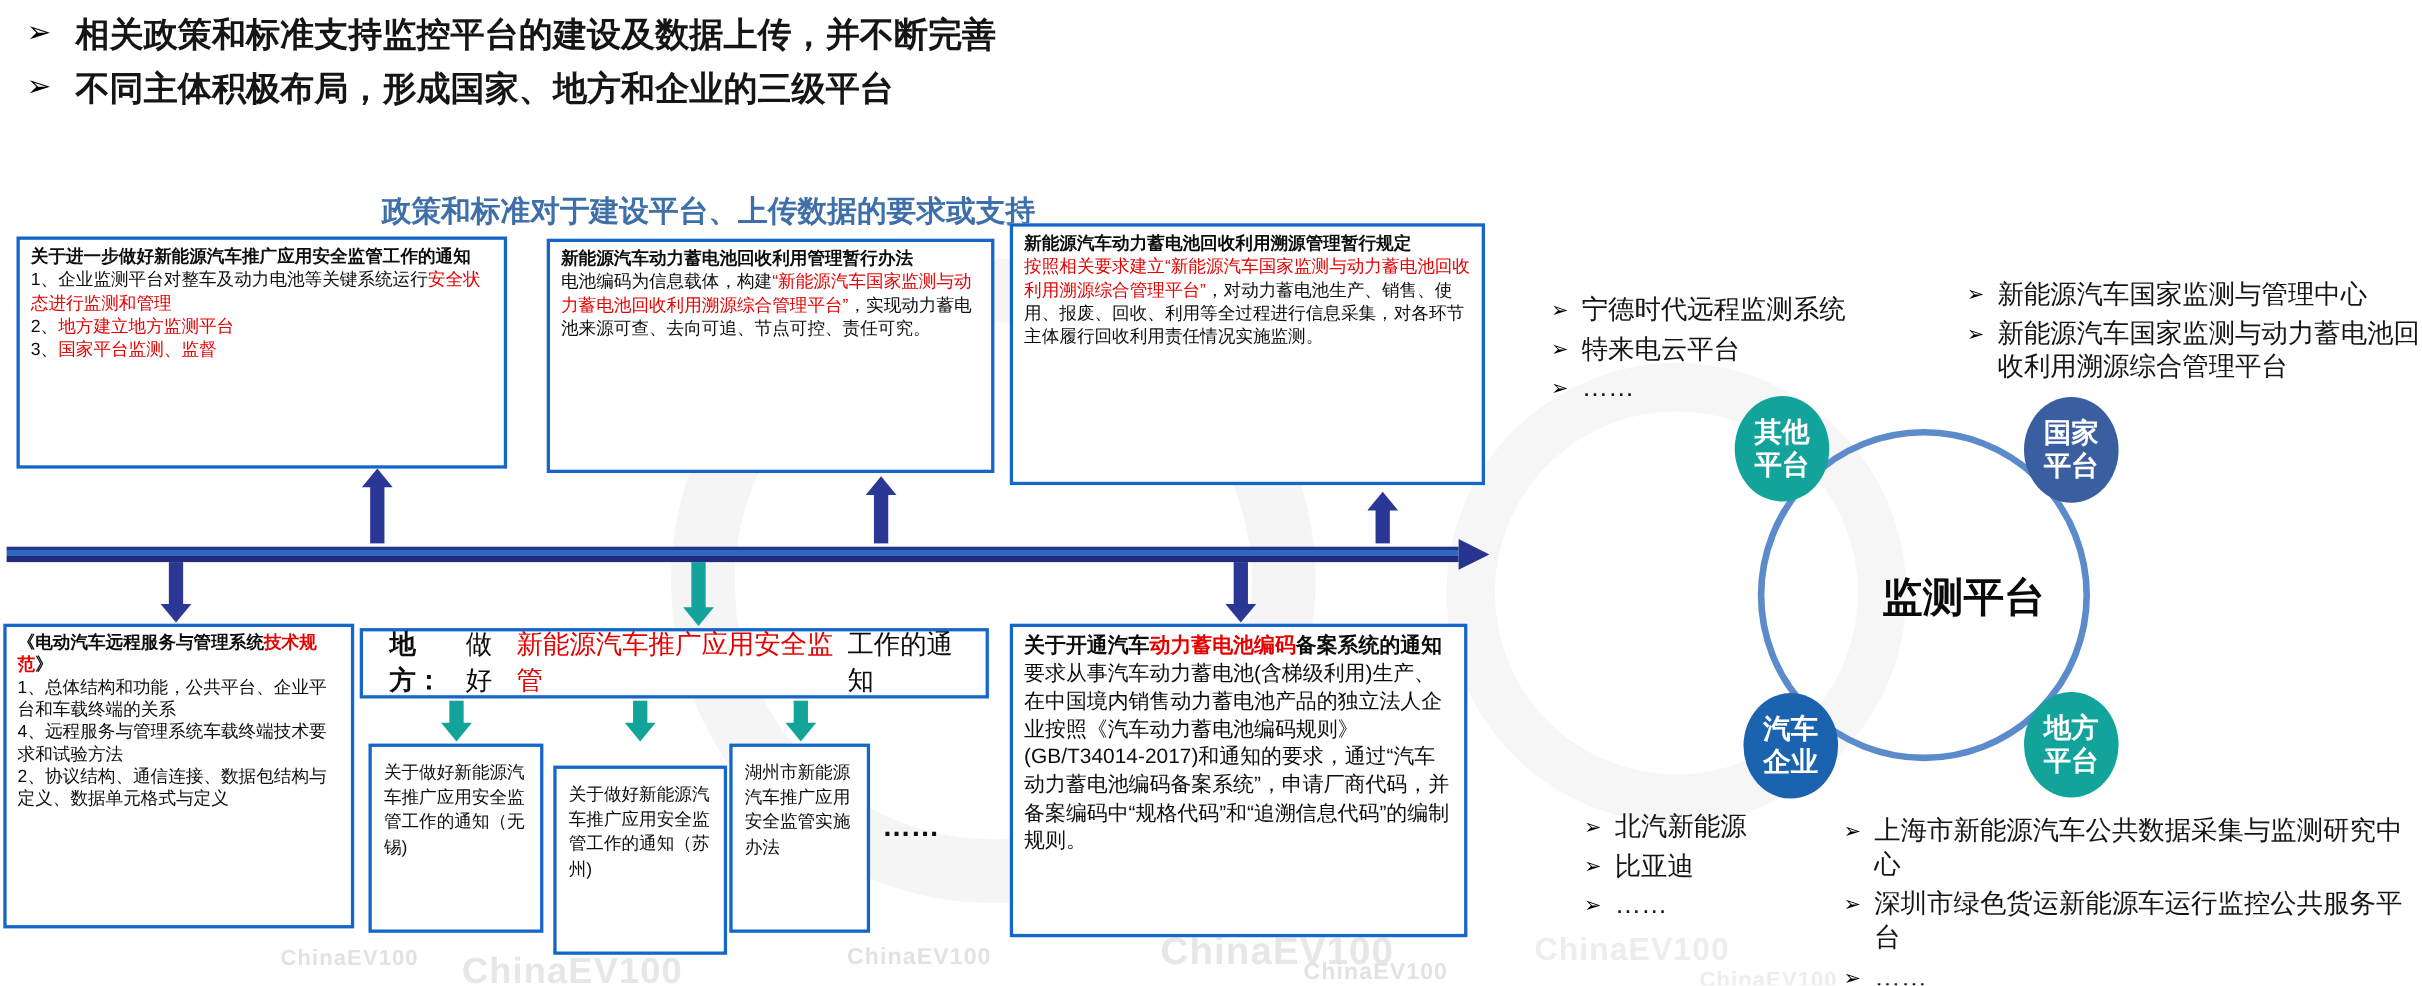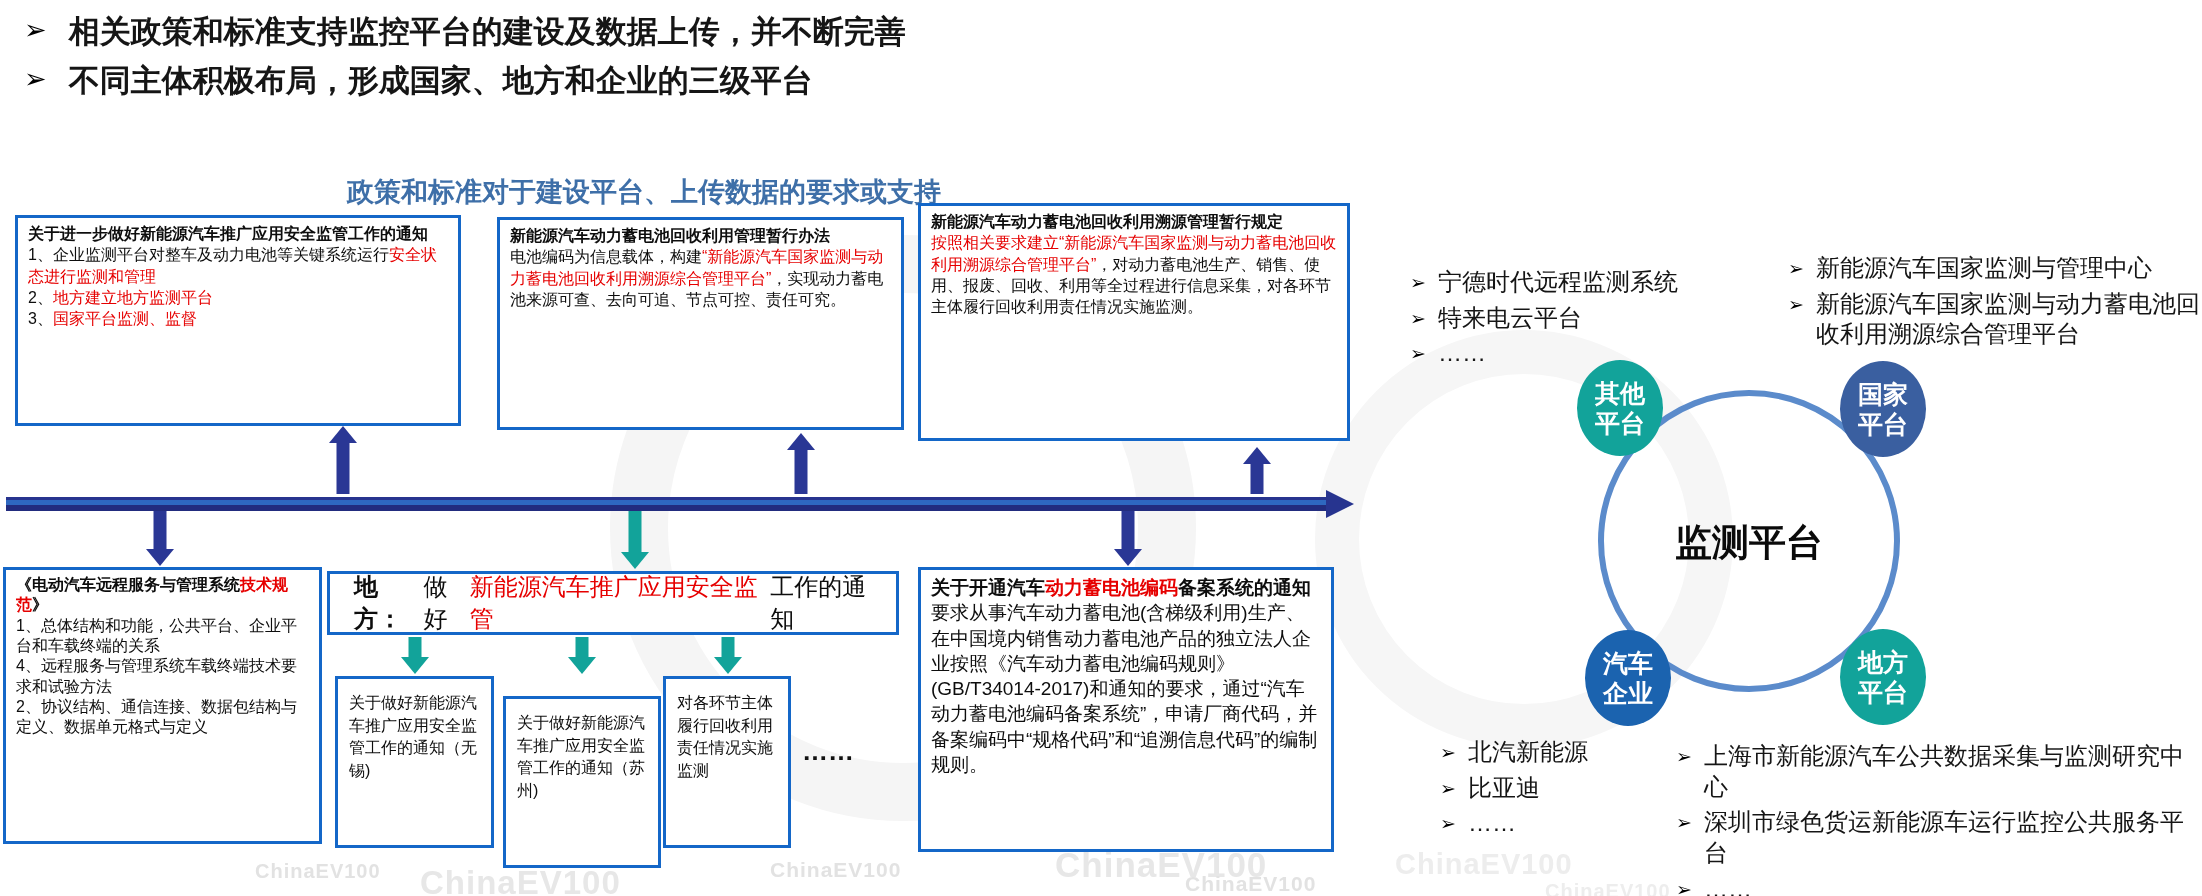--- a/index.html
+++ b/index.html
@@ -42,21 +42,21 @@
   .pbox .c-b{font-weight:700;}
   .pbox .c-br{color:var(--red);font-weight:700;}
   .b4{line-height:1.27;}
   .b5{display:flex;align-items:center;padding-left:24px;font-size:24px;}
   .b9{font-size:19px;line-height:1.33;}
   .smallbox{padding:13px 11px;line-height:1.42;}
   .dots{position:absolute;left:802px;top:736px;font-size:26px;font-weight:700;z-index:2;}
   
   .big-circle{position:absolute;left:1598px;top:390px;width:302px;height:302px;border-radius:50%;
               border:6px solid var(--circle_stroke);box-sizing:border-box;z-index:1;background:transparent;}
-  .center-label{position:absolute;left:1639px;top:518px;width:220px;text-align:center;
+  .center-label{position:absolute;left:1639px;top:518px;width:220px;text-align:right;
                 font-size:37px;font-weight:700;color:#0a0a0a;z-index:2;}
   .node{position:absolute;width:86px;height:96px;border-radius:50%;display:flex;align-items:center;justify-content:center;
         color:#fff;font-size:25px;font-weight:700;text-align:center;white-space:pre-line;line-height:1.2;z-index:3;}
   .node.teal{background:var(--teal);text-align:center;}
   .node.blue{background:var(--ellipse_blue);}
   .node.blue2{background:var(--ellipse_blue2);}
   
   .plist{position:absolute;font-size:24px;color:#151515;z-index:2;}
   .plist .li{display:flex;gap:12px;margin:5px 0;align-items:flex-start;line-height:1.28;}
   .plist .tick{font-size:19px;margin-top:4px;color:#000;flex:0 0 auto;}
@@ -138,21 +138,21 @@
 
   <div class="pbox b4" style="left:3px;top:567px;width:319px;height:277px;"><span class="c-b">《电动汽车远程服务与管理系统</span><span class="c-br">技术规范</span><span class="c-b">》</span><br><span>1、总体结构和功能，公共平台、企业平台和车载终端的关系</span><br><span>4、远程服务与管理系统车载终端技术要求和试验方法</span><br><span>2、协议结构、通信连接、数据包结构与定义、数据单元格式与定义</span></div>
   <div class="pbox b5" style="left:327px;top:571px;width:572px;height:64px;">
       <span class="c-b">地方：</span>
       <span>做好</span>
       <span class="c-r">新能源汽车推广应用安全监管</span>
       <span>工作的通知</span>
     </div>
   <div class="pbox smallbox" style="left:335px;top:676px;width:159px;height:172px;"><span>关于做好新能源汽车推广应用安全监管工作的通知（无锡)</span></div>
   <div class="pbox smallbox" style="left:503px;top:696px;width:158px;height:172px;"><span>关于做好新能源汽车推广应用安全监管工作的通知（苏州)</span></div>
-  <div class="pbox smallbox" style="left:663px;top:676px;width:128px;height:172px;"><span>对各环节主体履行回收利用责任情况实施监测</span></div>
+  <div class="pbox smallbox" style="left:663px;top:676px;width:128px;height:172px;"><span>湖州市新能源汽车推广应用安全监管实施办法</span></div>
   <div class="dots">……</div>
   <div class="pbox b9" style="left:918px;top:567px;width:416px;height:285px;"><span class="c-b">关于开通汽车</span><span class="c-br">动力蓄电池编码</span><span class="c-b">备案系统的通知</span><br><span>要求从事汽车动力蓄电池(含梯级利用)生产、在中国境内销售动力蓄电池产品的独立法人企业按照《汽车动力蓄电池编码规则》(GB/T34014-2017)和通知的要求，通过“汽车动力蓄电池编码备案系统”，申请厂商代码，并备案编码中“规格代码”和“追溯信息代码”的编制规则。</span></div>
 
   <div class="big-circle"></div>
   <div class="center-label">监测平台</div>
 
   <div class="node teal" style="left:1577px;top:360px;">其他
 平台</div>
   <div class="node blue" style="left:1840px;top:361px;">国家
 平台</div>

